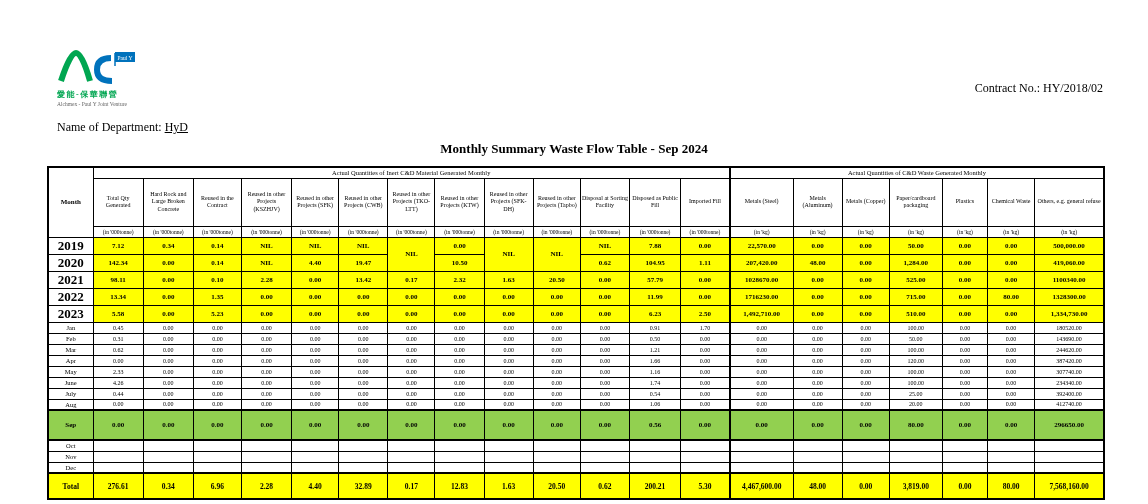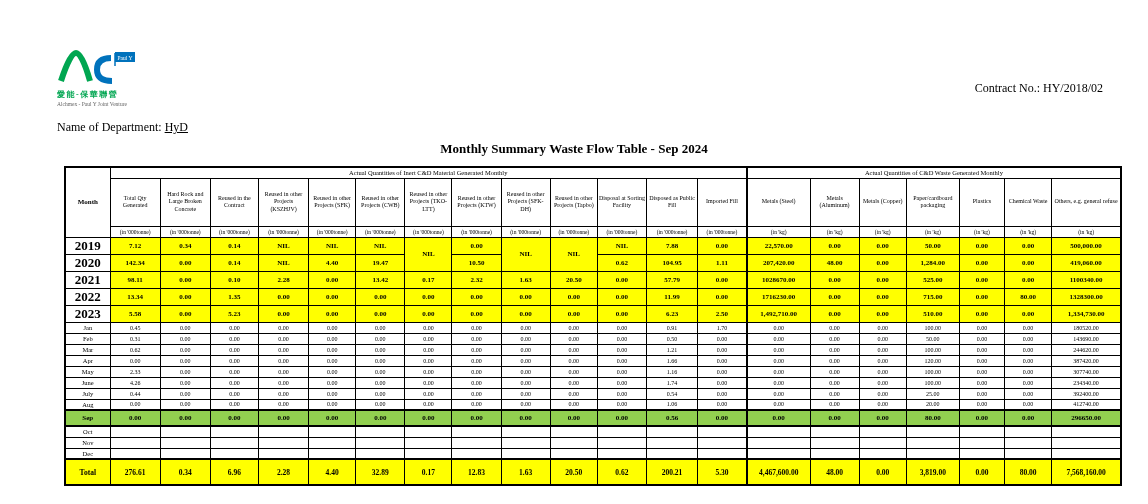--- a/index.html
+++ b/index.html
@@ -11,36 +11,36 @@
   .logo-cn { color:#00a651; font-size:8px; font-weight:bold; letter-spacing:1.5px; margin-top:1px; }
   .logo-en { color:#666; font-size:5.5px; margin-top:1px; }
 
   
   .contract-block { position:absolute; right:45px; top:80px; text-align:right; font-size:12px; line-height:1.35; }
   .dept-line { position:absolute; left:57px; top:120px; font-size:12px; }
   .dept-value { text-decoration:underline; }
   .page-title { position:absolute; left:0; top:141px; width:100%; text-align:center; font-size:13px; font-weight:bold; }
 
   
-  .table-wrap { position:absolute; left:64px; top:166px; }
+  .table-wrap { position:absolute; left:47px; top:166px; }
   table { border-collapse:collapse; table-layout:fixed; width:1058px; border:2px solid #000; background:#fff; }
   th, td { border:1px solid #000; text-align:center; vertical-align:middle; overflow:hidden; padding:0 1px; }
   .group-h  { font-size:6.5px; font-weight:normal; height:11px; }
   .col-h    { font-size:6px;  font-weight:normal; height:48px; line-height:1.25; }
   .unit-h   { font-size:5.5px; font-weight:normal; height:11px; }
   .month-h  { font-size:7px; font-weight:bold; }
   .row-label{ font-size:6.5px; font-weight:normal; background:#fff; }
 
   td { font-size:6px; height:11px; }
 
   .row-year td { background:#ffff00; font-weight:bold; font-size:7px; height:13px; }
   .row-year .row-label { font-weight:bold; font-size:13px; }
 
   .row-current td, .row-current .row-label {
-    background:#92d050; font-weight:bold; font-size:7px; height:16px;
+    background:#92d050; font-weight:bold; font-size:7px; height:30px;
     border-top:2px solid #000; border-bottom:2px solid #000;margin-left:44px;
   }
 
   .row-total td, .row-total .row-label {
     background:#ffff00; font-weight:bold; font-size:7.5px; height:26px;
     border-top:2px solid #000; border-bottom:2px solid #000;
   }
 
   .g2 { border-left:2px solid #000; }
 </style>

